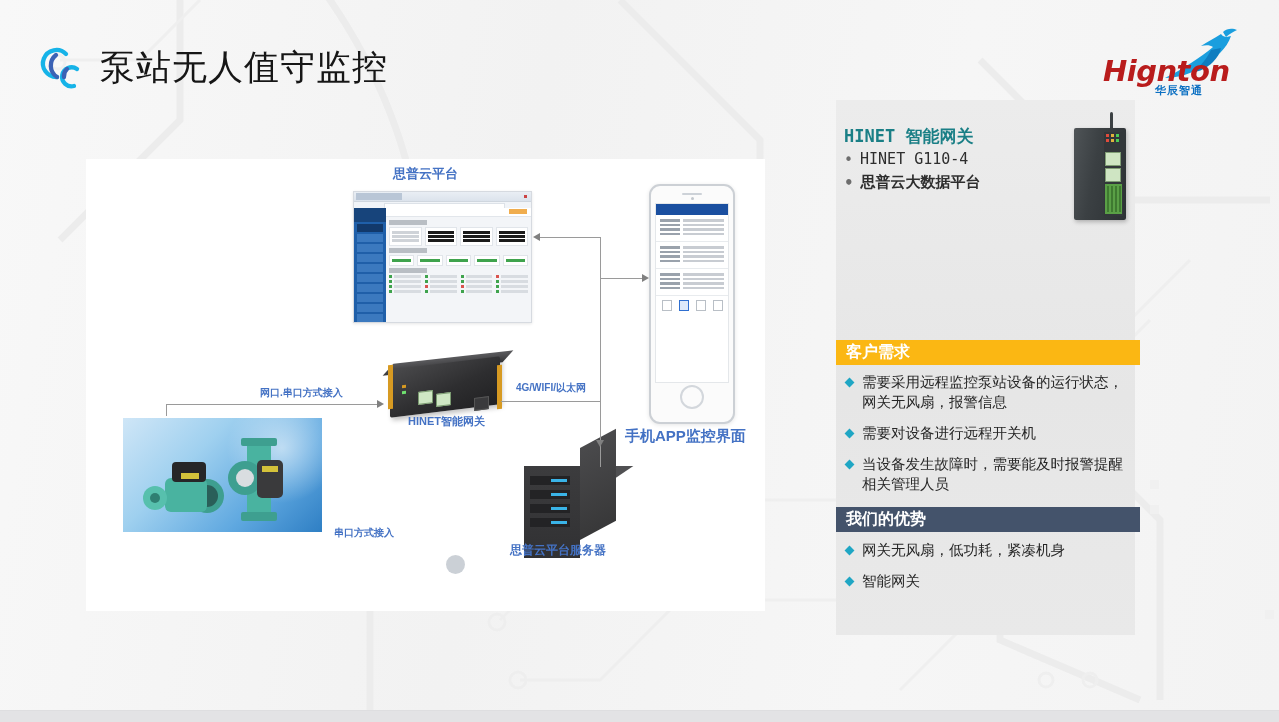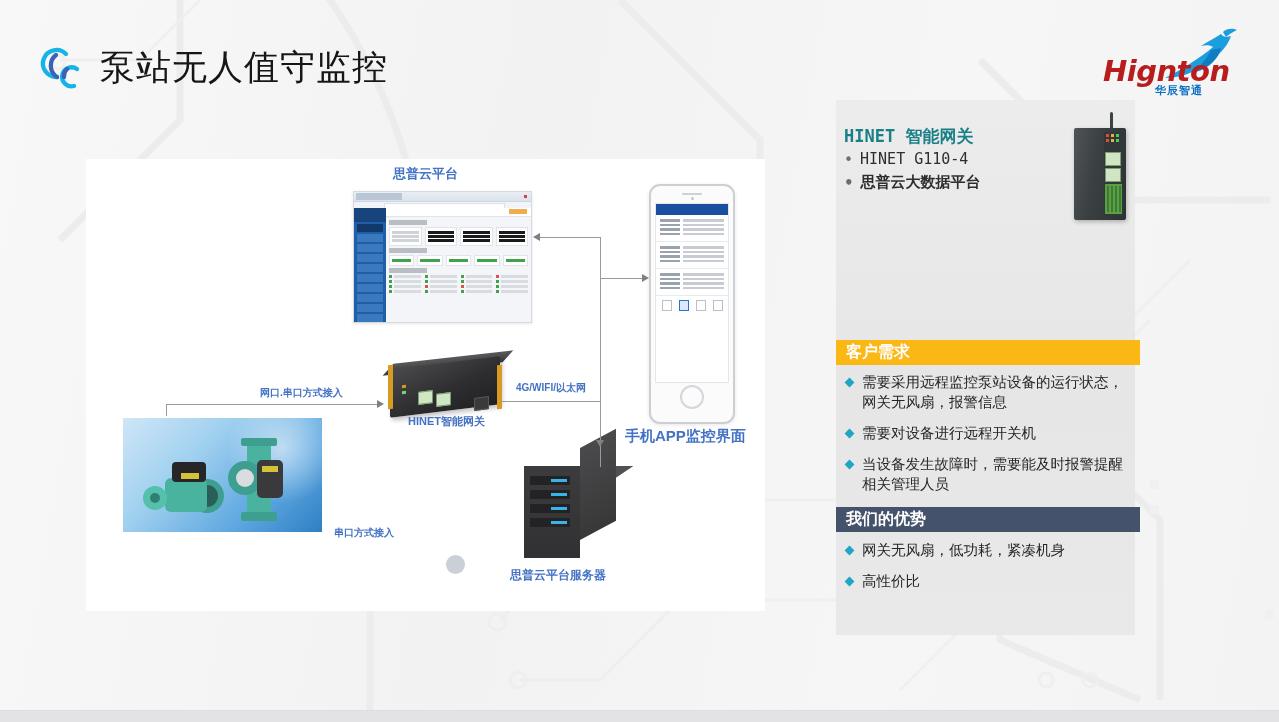--- a/index.html
+++ b/index.html
@@ -103,21 +103,21 @@
     position: absolute;
     color: #4472c4;
     font-weight: bold;
     white-space: nowrap;
     font-family: Liberation Sans, sans-serif;
   }
   .dg-label.cloud-title { left: 307px; top: 6px; font-size: 13px; color:#4472c4; }
   .dg-label.phone-cap   { left: 539px; top: 268px; font-size: 15px; }
   .dg-label.gw-cap      { left: 322px; top: 255px; font-size: 11px; }
   .dg-label.pump-cap    { left: 248px; top: 367px; font-size: 10px; }
-  .dg-label.server-cap  { left: 424px; top: 408px; font-size: 12px; text-align: center; }
+  .dg-label.server-cap  { left: 424px; top: 383px; font-size: 12px; text-align: center; }
   .dg-label.link-wire   { left: 166px; top: 227px; font-size: 10px; margin-left: 8px; }
   .dg-label.link-air    { left: 430px; top: 222px; font-size: 10px; }
 
   
   .browser {
     position: absolute;
     left: 267px; top: 32px;
     width: 177px; height: 130px;
     background: #fdfdfd;
     border: 1px solid #d6dae0;
@@ -709,21 +709,21 @@
 
   <div class="sec-head adv">我们的优势</div>
 
   <div class="bullets adv">
     <div class="bullet">
       <span class="dia"></span>
       <span class="btxt">网关无风扇，低功耗，紧凑机身</span>
     </div>
     <div class="bullet">
       <span class="dia"></span>
-      <span class="btxt">高性价比</span>
+      <span class="btxt">智能网关</span>
     </div>
   </div>
 </div>
 
 <div class="gw-block">
   <div class="gw-heading">HINET 智能网关</div>
   <div class="gw-list">
     <div class="gw-li">
       <span class="dotmark">•</span>
       <span>HINET  G110-4</span>

